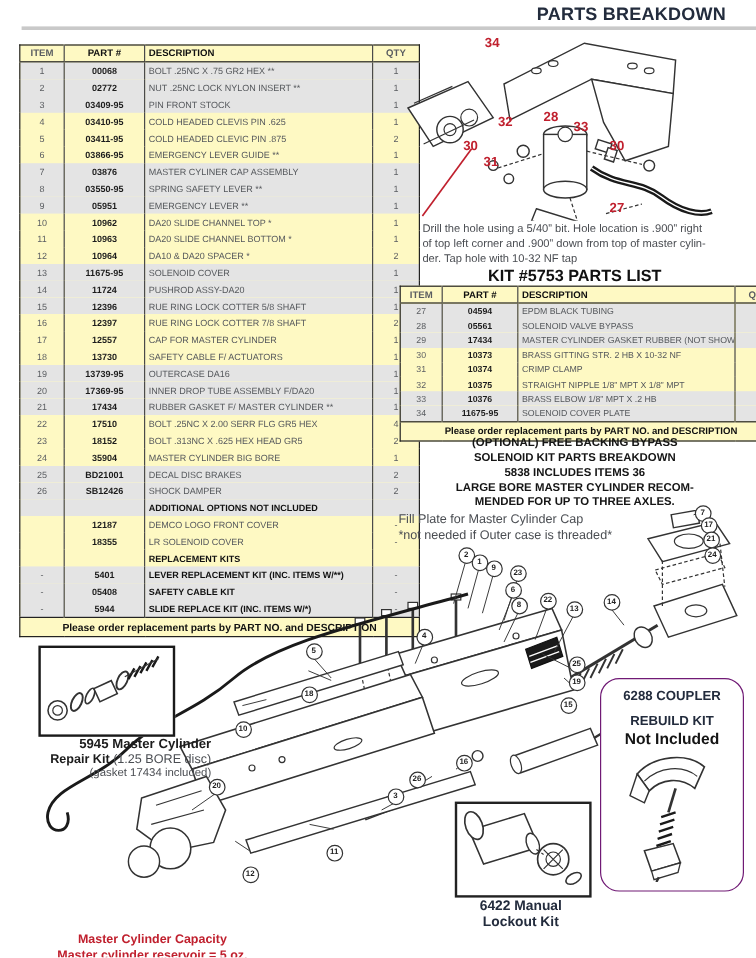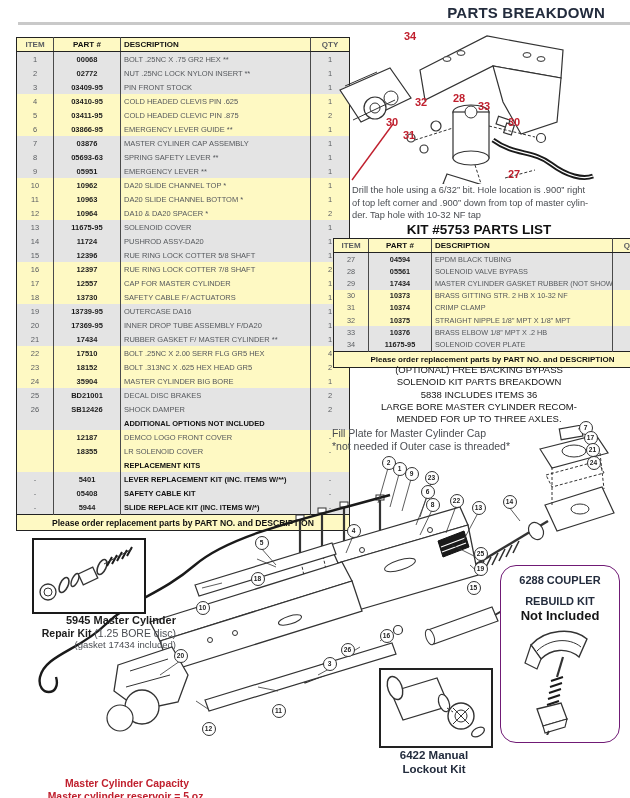--- a/index.html
+++ b/index.html
@@ -27,21 +27,21 @@
   tr.sec td.c-desc, tr.boldrow td.c-desc{font-weight:bold;color:#111;}
   td.foot{border-top:1.5px solid #222;text-align:center;font-weight:bold;color:#111;
           font-size:8.6px;height:15px;border-left:none;}
 
   
   .kit-title{position:absolute;left:333px;top:222px;width:292px;text-align:center;
              font-size:13.5px;font-weight:800;color:#111;}
   .drill-note{position:absolute;left:352px;top:184px;width:274px;font-size:9.3px;
               line-height:12.5px;color:#4a4d52;}
   .optional{position:absolute;left:333px;top:364px;width:292px;text-align:center;
-            font-size:9.5px;font-weight:normal;color:#151515;line-height:12.3px;}
+            font-size:9.5px;font-weight:bold;color:#151515;line-height:12.3px;}
   .fillplate{position:absolute;left:332px;top:427px;width:300px;font-size:10.5px;
              color:#4a4d52;line-height:13px;}
   .capacity{position:absolute;left:18px;top:778px;width:218px;text-align:center;
             font-size:10.4px;font-weight:bold;color:#c0202e;line-height:12.6px;}
 
   
   .repair-box{position:absolute;left:32px;top:538px;width:110px;height:72px;
               border:2px solid #1a1a1a;background:#fff;}
   .repair-cap{position:absolute;left:4px;top:614px;width:172px;text-align:right;line-height:12.5px;}
   .repair-cap .l1{font-size:11px;font-weight:800;color:#1c1c1c;}
@@ -122,21 +122,21 @@
           <td class="c-qty">1</td>
         </tr>
         <tr class="shade">
           <td class="c-item">7</td>
           <td class="c-part">03876</td>
           <td class="c-desc">MASTER CYLINER CAP ASSEMBLY</td>
           <td class="c-qty">1</td>
         </tr>
         <tr class="shade">
           <td class="c-item">8</td>
-          <td class="c-part">05693-63</td>
+          <td class="c-part">03550-95</td>
           <td class="c-desc">SPRING SAFETY LEVER **</td>
           <td class="c-qty">1</td>
         </tr>
         <tr class="shade">
           <td class="c-item">9</td>
           <td class="c-part">05951</td>
           <td class="c-desc">EMERGENCY LEVER **</td>
           <td class="c-qty">1</td>
         </tr>
         <tr>
@@ -324,21 +324,21 @@
       <path d="M158,112 C180,128 198,122 216,136 C232,148 248,152 258,148" stroke="#fff" stroke-width="1.2" fill="none"></path>
 
       <path class="fw" d="M112,146 L190,170 L186,180 L108,156 Z" stroke-width="1.2"></path>
       <path class="ln" stroke-dasharray="3,2" d="M140,137 L150,168 M170,150 L200,142" stroke-width="1"></path>
 
       <path d="M58,96 L17,152" stroke="#c0202e" stroke-width="1.4" fill="none"></path>
     </svg>
   </div>
 
   <div class="drill-note">
-    <div>Drill the hole using a 6/32” bit.  Hole location is .900” right</div>
+    <div>Drill the hole using a 5/40” bit.  Hole location is .900” right</div>
     <div>of top left corner and .900” down from top of master cylin-</div>
     <div>der.  Tap hole with 10-32 NF tap</div>
   </div>
 
   <div class="kit-title">KIT #5753 PARTS LIST</div>
   <table class="kit-table">
     <thead>
       <tr>
         <th class="c-item" style="width:28px">ITEM</th>
         <th class="c-part" style="width:56px;text-align:center">PART #</th>

